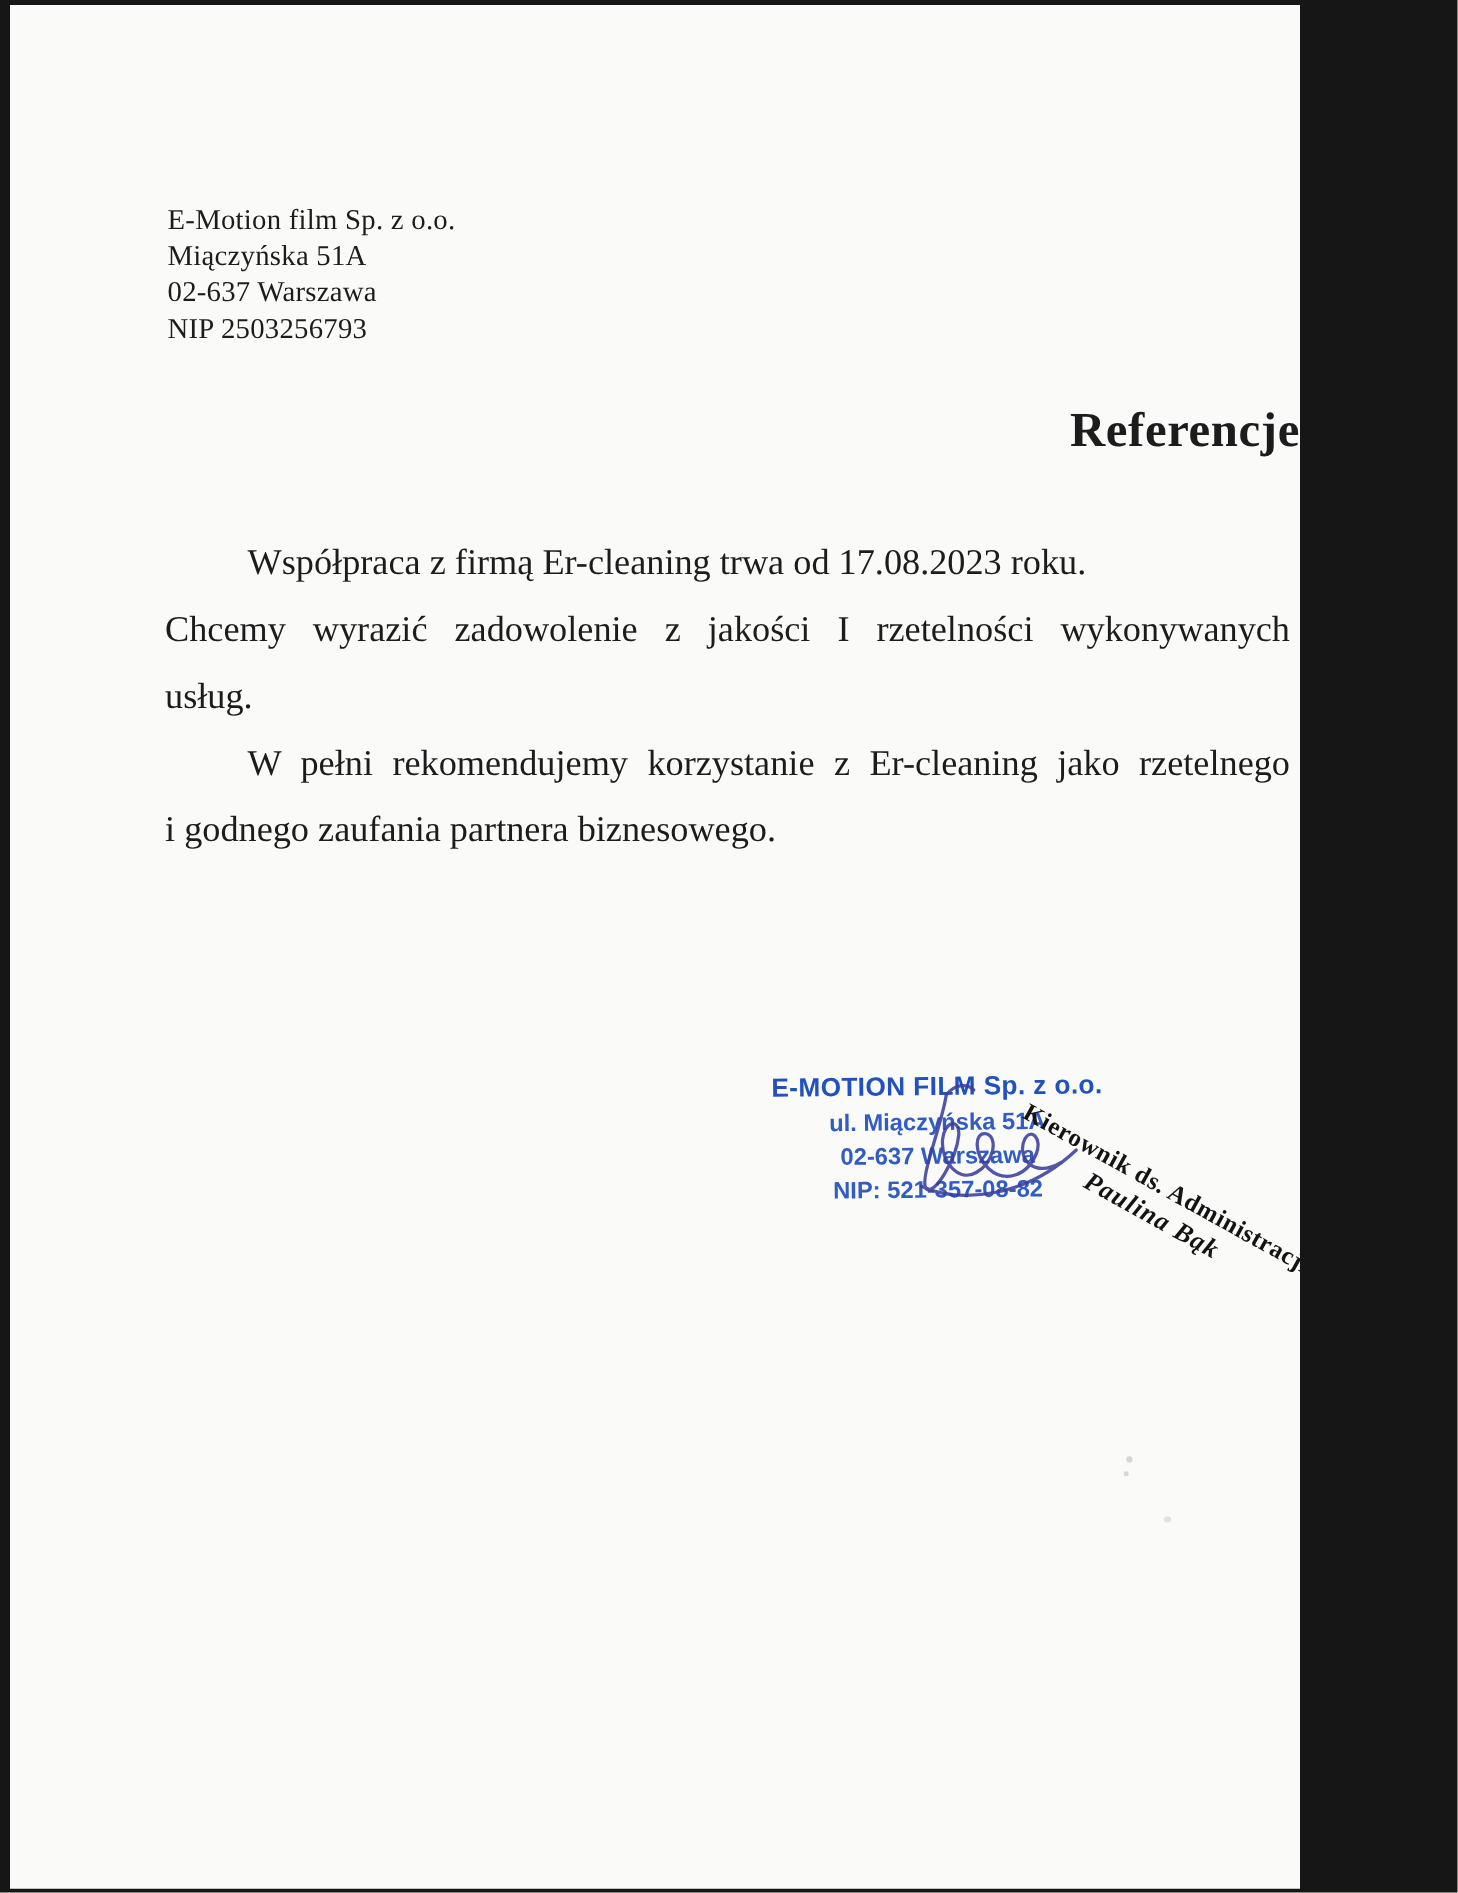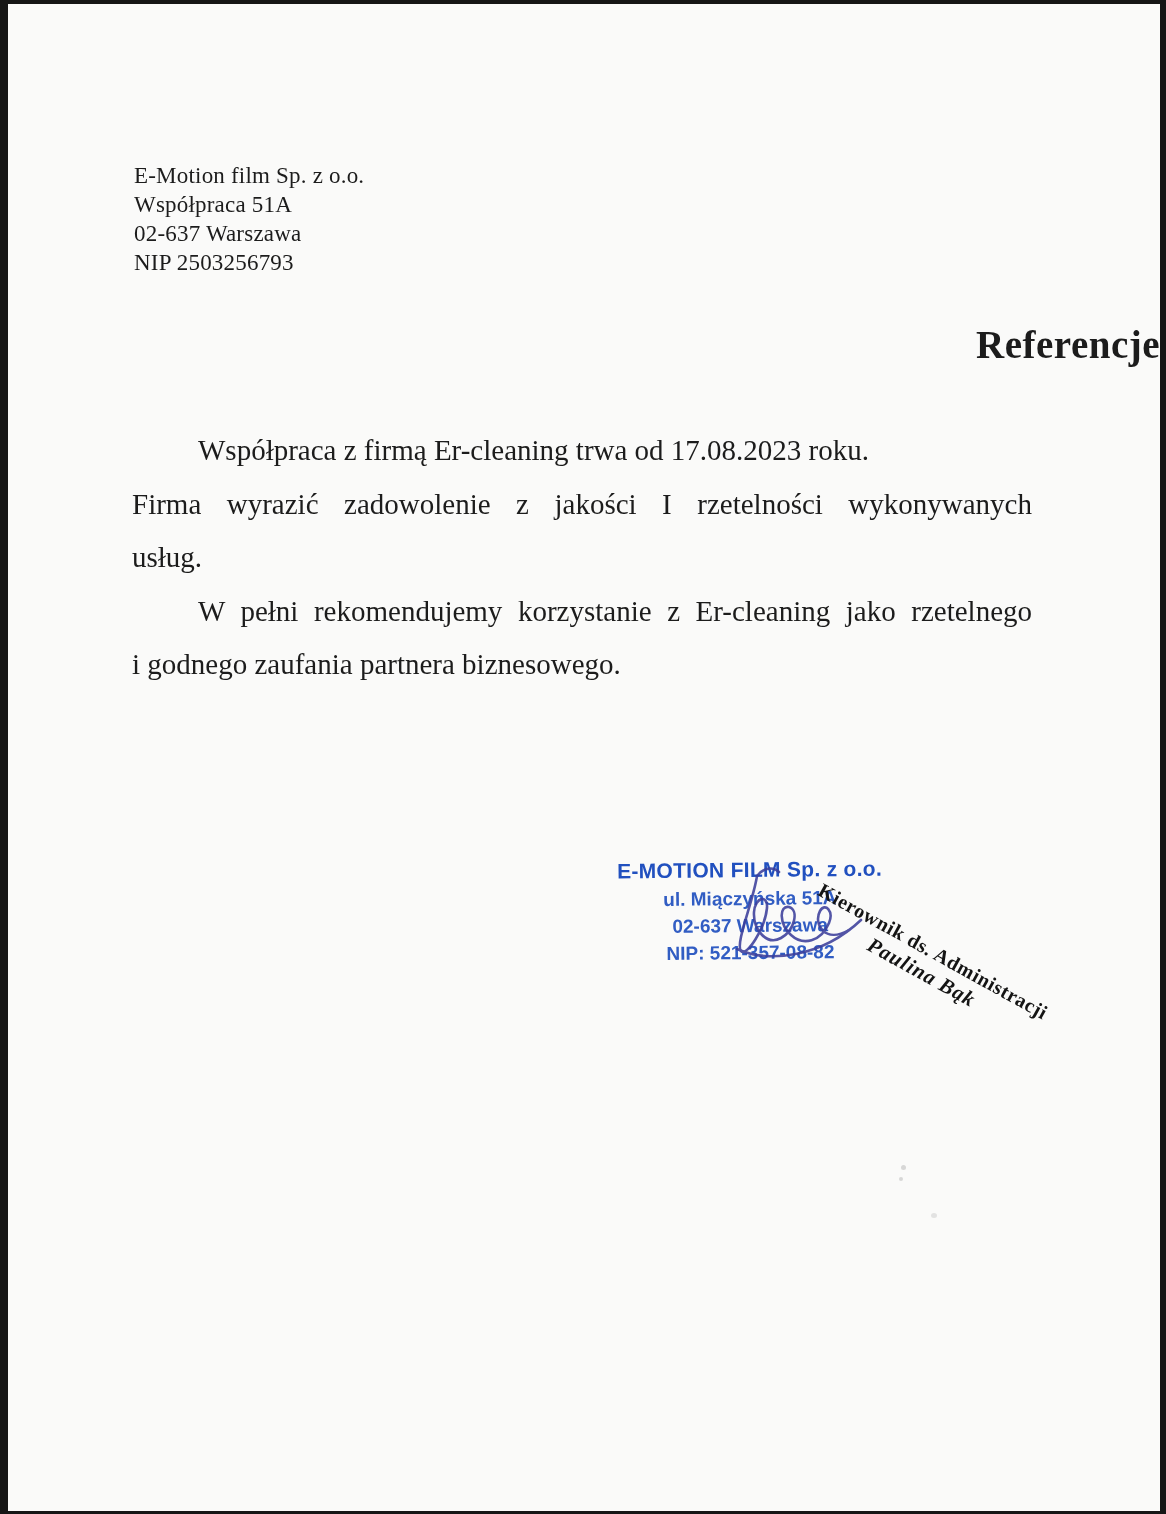--- a/index.html
+++ b/index.html
@@ -2,21 +2,21 @@
 <html><head>
 <meta charset="utf-8">
 <style>
   html,body{margin:0;padding:0;}
   body{
     width:1166px;height:1514px;position:relative;
     background:#161616;
     font-family:"Liberation Serif", serif;
   }
   .paper{
-    position:absolute;left:8px;top:4px;width:1152px;height:1507px;
+    position:absolute;left:8px;top:4px;width:1032px;height:1507px;
     background:#fafaf9;overflow:hidden;color:#1c1c1c;
   }
   
   .letterhead{
     position:absolute;left:126px;top:157px;
     font-size:23px;line-height:29px;letter-spacing:.2px;
   }
   
   .doc-title{
     position:absolute;left:0;top:318px;width:100%;
@@ -61,30 +61,30 @@
   .speck.s2{left:891px;top:1173px;width:4px;height:4px;}
   .speck.s3{left:923px;top:1209px;width:6px;height:5px;opacity:.3;}
 </style>
 </head>
 <body style="background: rgb(22, 22, 22);">
 
 <div class="paper" style="background: rgb(250, 250, 249);">
 
   <div class="letterhead">
     <div>E-Motion film Sp. z o.o.</div>
-    <div>Współpraca 51A</div>
+    <div>Miączyńska 51A</div>
     <div>02-637 Warszawa</div>
     <div>NIP 2503256793</div>
   </div>
 
   <div class="doc-title">Referencje</div>
 
   <div class="body-text">
     <div class="line indent">Współpraca z firmą Er-cleaning trwa od 17.08.2023 roku.</div>
-    <div class="line justify">Firma wyrazić zadowolenie z jakości I rzetelności wykonywanych</div>
+    <div class="line justify">Chcemy wyrazić zadowolenie z jakości I rzetelności wykonywanych</div>
     <div class="line">usług.</div>
     <div class="line indent justify">W pełni rekomendujemy korzystanie z Er-cleaning jako rzetelnego</div>
     <div class="line">i godnego zaufania partnera biznesowego.</div>
   </div>
 
   <div class="stamp" style="color: rgb(33, 80, 191);">
     <div class="stamp-line-1">E-MOTION FILM Sp. z o.o.</div>
     <div class="stamp-line">ul. Miączyńska 51A</div>
     <div class="stamp-line">02-637 Warszawa</div>
     <div class="stamp-line">NIP: 521-357-08-82</div>

